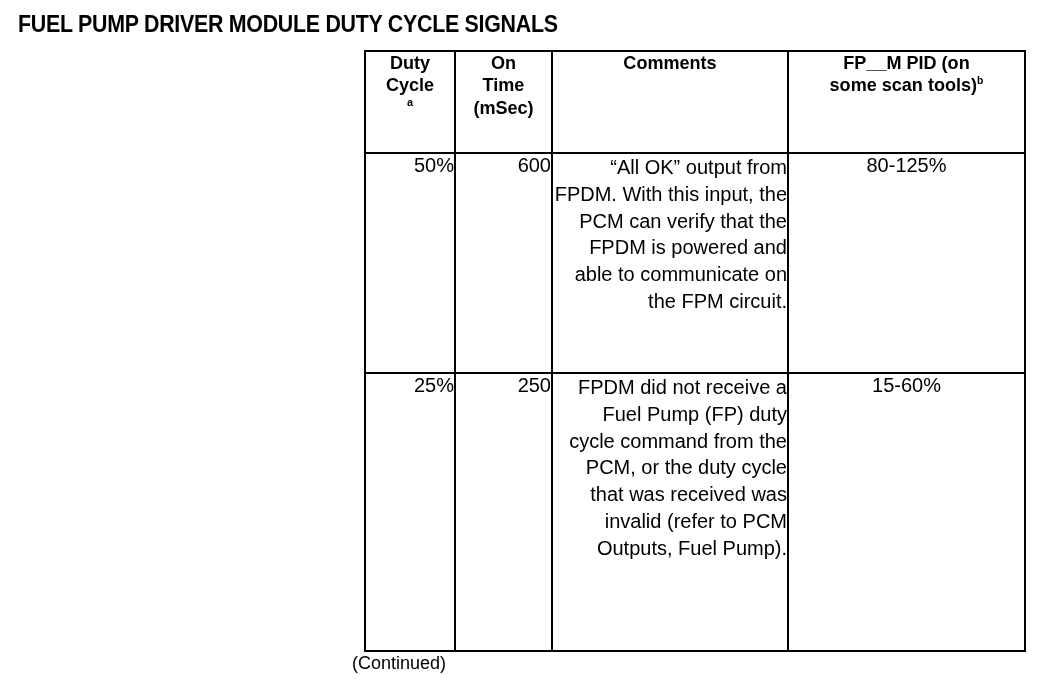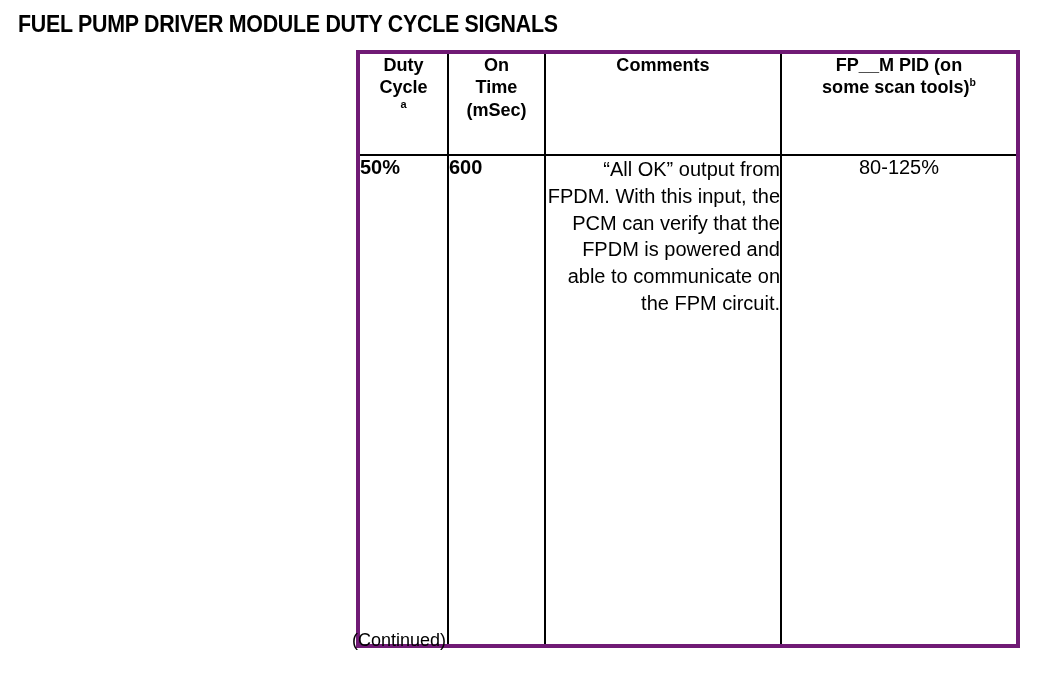--- a/index.html
+++ b/index.html
@@ -26,27 +26,27 @@
     letter-spacing: -0.3px;
     transform: scaleX(0.93);
     transform-origin: left top;
     white-space: nowrap;
     line-height: 1.1;
   }
 
   
   #signals-table {
     position: absolute;
-    left: 356px;
+    left: 364px;
     top: 50px;
     width: 660px;
     height: 598px;
     border-collapse: collapse;
     table-layout: fixed;
-    border: 4px solid #701a75;
+    border: 2px solid #701a75;
   }
   #signals-table td,
   #signals-table th {
     border: 2px solid #000;
     vertical-align: top;
     padding: 0;
     background: #fff;
   }
 
   
@@ -79,23 +79,23 @@
   .sup-a-line {
     display: block;
     font-size: 11px;
     font-weight: bold;
     line-height: 1;
     height: 12px;
   }
 
   
   .cell-num {
-    text-align: left;
+    text-align: right;
     font-size: 20px;
-    font-weight: bold;
+    font-weight: normal;
     padding-top: 10px;
   }
   .cell-pid {
     text-align: center;
     font-size: 20px;
     font-weight: normal;
     padding-top: 9px;
   }
   .cell-comment {
     text-align: left;
@@ -110,21 +110,21 @@
     text-align: right;
   }
 
   .row-1 td { height: 218px; }
   .row-2 td { height: 276px; }
 
   
   #continued {
     position: absolute;
     left: 352px;
-    top: 631px;
+    top: 654px;
     font-size: 18px;
     font-weight: normal;
     line-height: 1.1;
     white-space: nowrap;
   }
 </style>
 </head>
 <body>
 
 <div id="page-title">FUEL PUMP DRIVER MODULE DUTY CYCLE SIGNALS</div>
@@ -159,16 +159,24 @@
   </thead>
   <tbody>
     <tr class="row-1">
       <td class="cell-num">50%</td>
       <td class="cell-num">600</td>
       <td class="cell-comment">
         <span class="ctext">“All OK” output from FPDM. With this input, the PCM can verify that the FPDM is powered and able to communicate on the FPM circuit.</span>
       </td>
       <td class="cell-pid">80-125%</td>
     </tr>
+    <tr class="row-2">
+      <td class="cell-num">25%</td>
+      <td class="cell-num">250</td>
+      <td class="cell-comment">
+        <span class="ctext">FPDM did not receive a Fuel Pump (FP) duty cycle command from the PCM, or the duty cycle that was received was invalid (refer to PCM Outputs, Fuel Pump).</span>
+      </td>
+      <td class="cell-pid">15-60%</td>
+    </tr>
   </tbody>
 </table>
 
 <div id="continued">(Continued)</div>
 
 </body></html>

